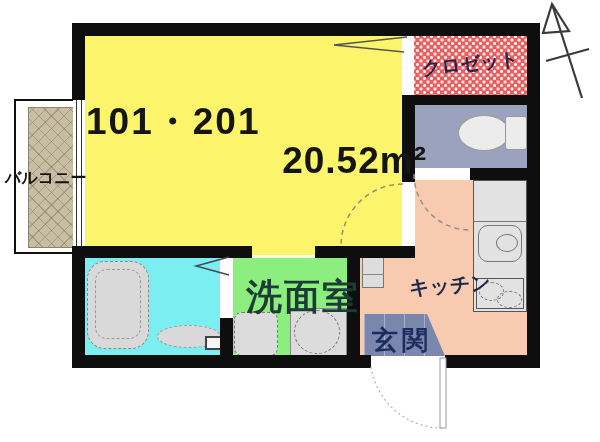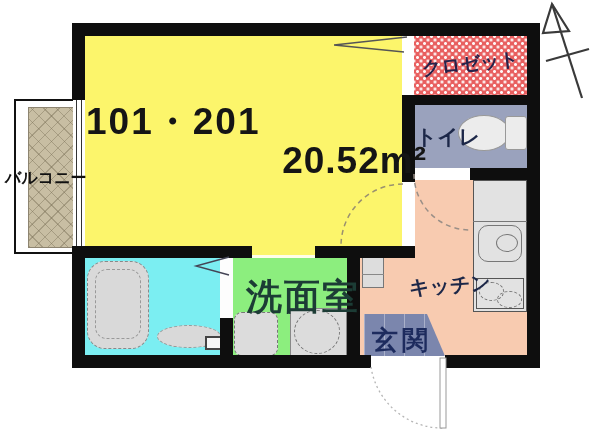--- a/index.html
+++ b/index.html
@@ -139,17 +139,16 @@
       <path d="M552,4 L543,33 L569,31 Z"></path>
       <path d="M552,4 L582,98"></path>
       <path d="M546,61 L589,49"></path>
     </g>
   </svg>
 
   <div class="lbl lbl-unit">101・201</div>
   <div class="lbl lbl-area">20.52m²</div>
   <div class="lbl lbl-balcony">バルコニー</div>
   <div class="lbl lbl-closet">クロゼット</div>
-  <div class="lbl lbl-toilet">トイレ</div>
   <div class="lbl lbl-kitchen">キッチン</div>
   <div class="lbl lbl-genkan">玄関</div>
   <div class="lbl lbl-wash">洗面室</div>
 </div>
 
 </body></html>

